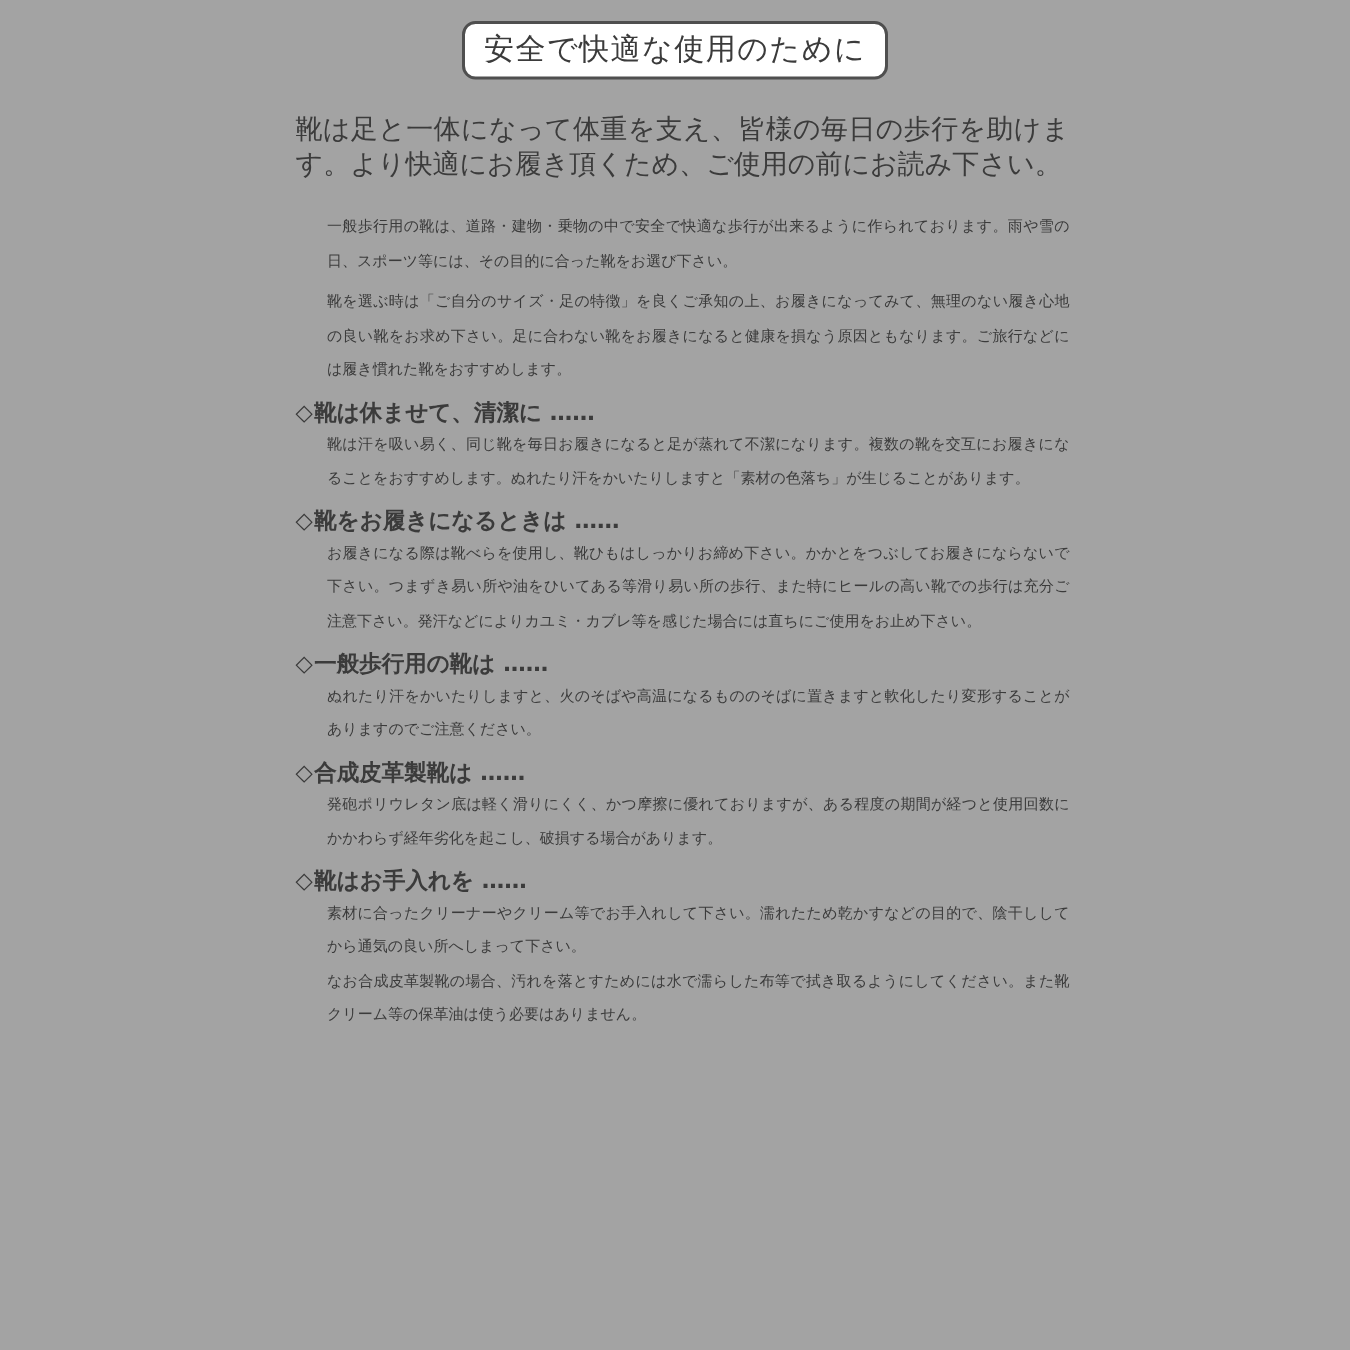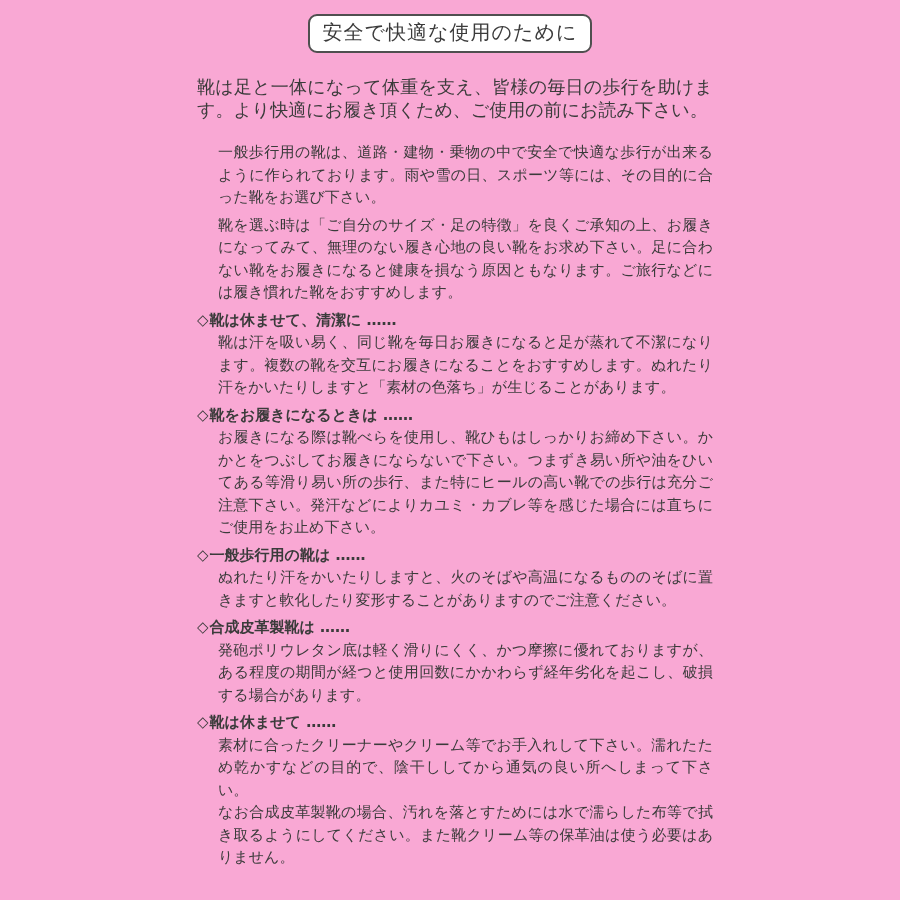--- a/index.html
+++ b/index.html
@@ -4,21 +4,21 @@
 <style>
   html, body {
     margin: 0;
     padding: 0;
     background: #ffffff;
   }
   .page {
     position: relative;
     width: 900px;
     height: 900px;
-    background: #f9a8d4;
+    background: #a3a3a3;
     color: #3b3b3b;
     font-family: "DejaVu Sans", "Liberation Sans", sans-serif;
     overflow: hidden;
     box-sizing: border-box;
   }
   .title-row {
     padding-top: 14px;
     text-align: center;
   }
   .title-box {
@@ -50,21 +50,21 @@
     font-weight: 700;
     line-height: 22.5px;
     white-space: nowrap;
   }
   .section-heading .bullet {
     font-weight: 400;
     margin-right: 1px;
   }
   .section-body {
     margin: 0 0 0 21px;
-    font-size: 15px;
+    font-size: 10px;
     line-height: 22.5px;
     text-align: justify;
   }
 </style>
 </head>
 <body>
 
 <div class="page">
 
   <div class="title-row">
@@ -91,20 +91,20 @@
         </section>
         <section class="section">
           <div class="section-heading"><span class="bullet">◇</span><span>一般歩行用の靴は ……</span></div>
           <p class="section-body">ぬれたり汗をかいたりしますと、火のそばや高温になるもののそばに置きますと軟化したり変形することがありますのでご注意ください。</p>
         </section>
         <section class="section">
           <div class="section-heading"><span class="bullet">◇</span><span>合成皮革製靴は ……</span></div>
           <p class="section-body">発砲ポリウレタン底は軽く滑りにくく、かつ摩擦に優れておりますが、ある程度の期間が経つと使用回数にかかわらず経年劣化を起こし、破損する場合があります。</p>
         </section>
         <section class="section">
-          <div class="section-heading"><span class="bullet">◇</span><span>靴は休ませて ……</span></div>
+          <div class="section-heading"><span class="bullet">◇</span><span>靴はお手入れを ……</span></div>
           <p class="section-body">素材に合ったクリーナーやクリーム等でお手入れして下さい。濡れたため乾かすなどの目的で、陰干ししてから通気の良い所へしまって下さい。</p>
           <p class="section-body">なお合成皮革製靴の場合、汚れを落とすためには水で濡らした布等で拭き取るようにしてください。また靴クリーム等の保革油は使う必要はありません。</p>
         </section>
       </div>
   </div>
 
 </div>
 
 </body></html>

